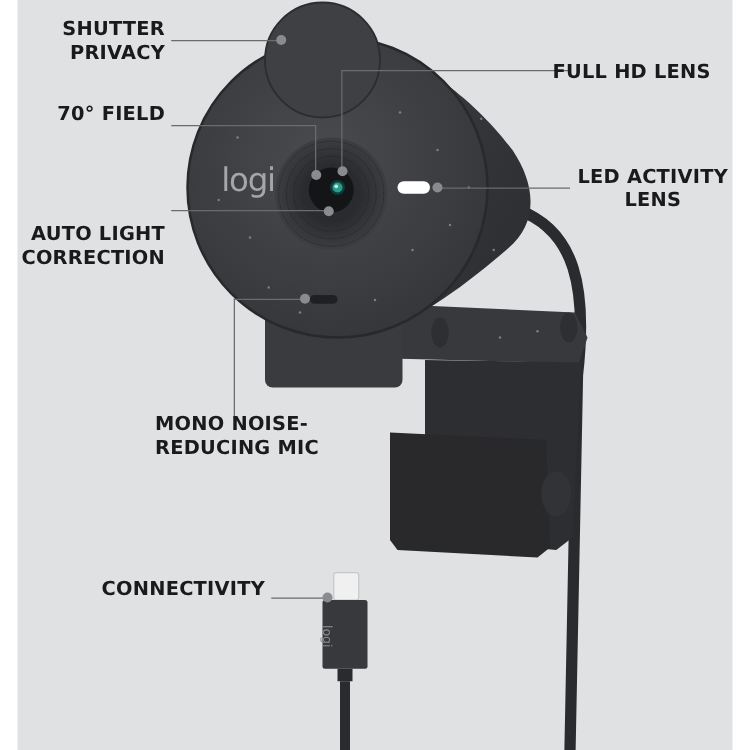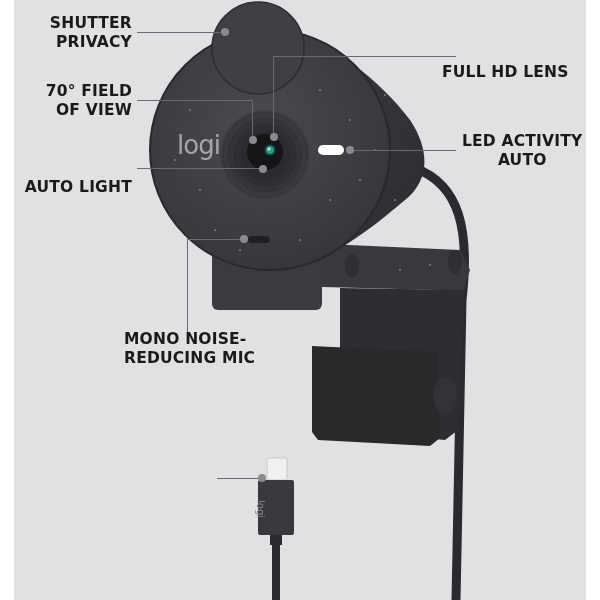--- a/index.html
+++ b/index.html
@@ -122,35 +122,36 @@
 <div class="line" style="left:217px;top:478px;width:45px;height:1px;"></div>
 <div class="dot" style="left:258px;top:474px;"></div>
 
 <div class="label right-align" style="right:468px;top:14px;">
   <span>SHUTTER</span>
   <span>PRIVACY</span>
 </div>
 
 <div class="label right-align" style="right:468px;top:82px;">
   <span>70° FIELD</span>
-  <span>OF VIEW</span>
 </div>
 
 <div class="label right-align" style="right:468px;top:150px;margin-top:28px;">
   <span>AUTO LIGHT</span>
+  <span>CORRECTION</span>
 </div>
 
-<div class="label" style="left:442px;top:48px;margin-top:15px;">
+<div class="label" style="left:442px;top:48px;">
   <span>FULL HD LENS</span>
 </div>
 
 <div class="label" style="left:462px;top:132px;text-align:center;">
   <span>LED ACTIVITY</span>
-  <span>AUTO</span>
+  <span>LENS</span>
 </div>
 
 <div class="label" style="left:124px;top:330px;">
   <span>MONO NOISE-</span>
   <span>REDUCING MIC</span>
 </div>
 
 <div class="label right-align" style="right:388px;top:462px;">
+  <span>CONNECTIVITY</span>
 </div>
 
 </body></html>

